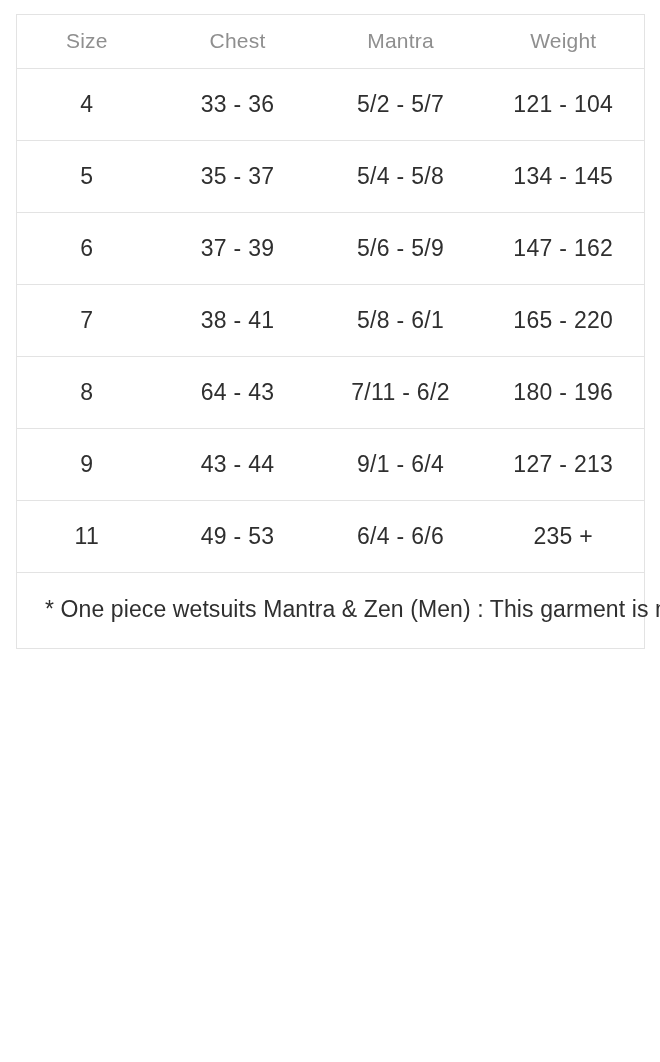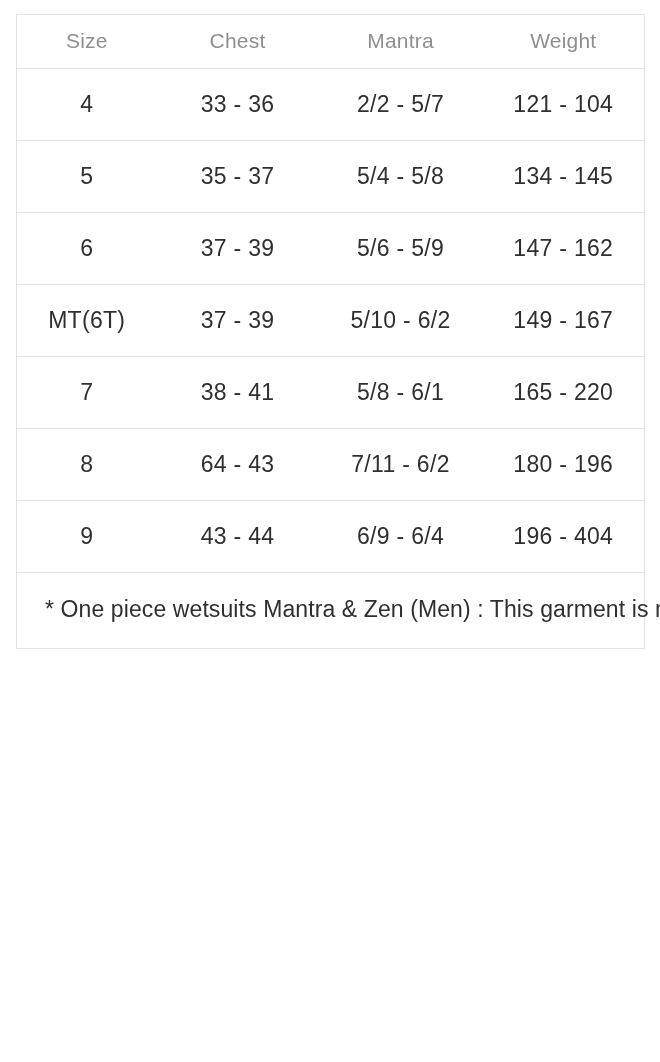--- a/index.html
+++ b/index.html
@@ -82,58 +82,58 @@
         <th>Size</th>
         <th>Chest</th>
         <th>Mantra</th>
         <th>Weight</th>
       </tr>
     </thead>
     <tbody>
       <tr>
         <td>4</td>
         <td>33 - 36</td>
-        <td>2/2 - 5/7</td>
+        <td>5/2 - 5/7</td>
         <td>121 - 104</td>
       </tr>
       <tr>
         <td>5</td>
         <td>35 - 37</td>
         <td>5/4 - 5/8</td>
         <td>134 - 145</td>
       </tr>
       <tr>
         <td>6</td>
         <td>37 - 39</td>
         <td>5/6 - 5/9</td>
         <td>147 - 162</td>
-      </tr>
-      <tr>
-        <td>MT(6T)</td>
-        <td>37 - 39</td>
-        <td>5/10 - 6/2</td>
-        <td>149 - 167</td>
       </tr>
       <tr>
         <td>7</td>
         <td>38 - 41</td>
         <td>5/8 - 6/1</td>
         <td>165 - 220</td>
       </tr>
       <tr>
         <td>8</td>
         <td>64 - 43</td>
         <td>7/11 - 6/2</td>
         <td>180 - 196</td>
       </tr>
       <tr>
         <td>9</td>
         <td>43 - 44</td>
-        <td>6/9 - 6/4</td>
-        <td>196 - 404</td>
+        <td>9/1 - 6/4</td>
+        <td>127 - 213</td>
+      </tr>
+      <tr>
+        <td>11</td>
+        <td>49 - 53</td>
+        <td>6/4 - 6/6</td>
+        <td>235 +</td>
       </tr>
       <tr class="note-row">
         <td colspan="4">
           <div class="note">* One piece wetsuits Mantra &amp; Zen (Men) : This garment is made of compressive fabric. If you are between sizes, choose the larger size.</div>
         </td>
       </tr>
     </tbody>
   </table>
 </div>
 

